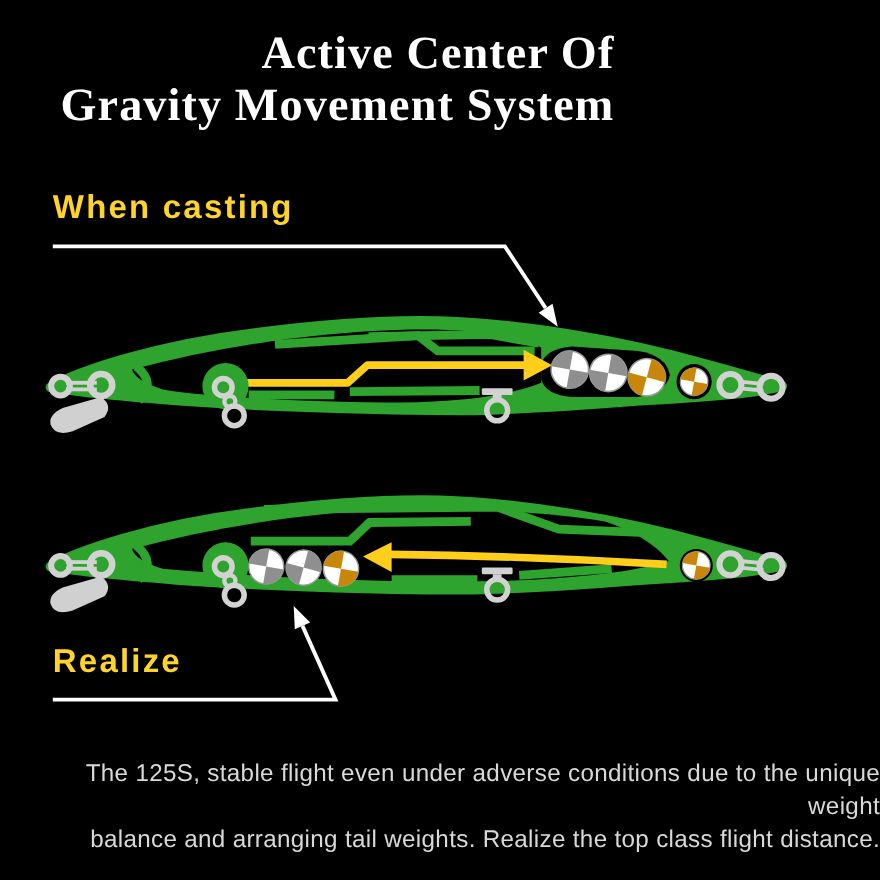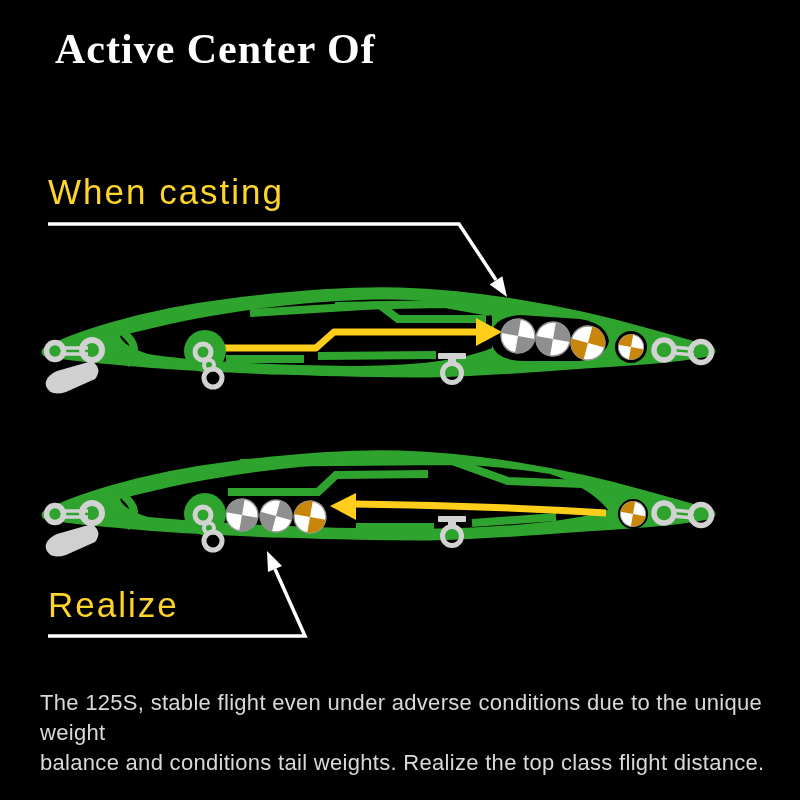--- a/index.html
+++ b/index.html
@@ -1,43 +1,44 @@
 <!DOCTYPE html>
 <html style="--background: #000000; --title: #ffffff; --label: #ffd42a; --description: #d9d9d9; --body_green: #2ea32d; --arrow_yellow: #ffce1b; --callout_white: #ffffff; --gold_weight: #c8860a; --silver_weight: #8f8f8f; --hardware_gray: #d2d2d2; --lip_gray: #d0d0d0;"><head>
 <meta charset="utf-8">
 <style>
   html,body{margin:0;padding:0;background:#000;}
   #stage{position:relative;width:800px;height:800px;background:var(--background,#000);overflow:hidden;
-         font-family:"Liberation Sans",sans-serif;}
+         font-family:"Liberation Sans",sans-serif;text-align:right;}
   #title{position:absolute;left:55px;top:26px;color:var(--title,#fff);
          font-family:"Liberation Serif",serif;font-weight:bold;font-size:42px;
          line-height:47px;letter-spacing:1px;}
-  .callout-label{position:absolute;color:var(--label,#ffd42a);font-weight:normal;
-         font-size:35px;letter-spacing:2px;}
+  .callout-label{position:absolute;color:var(--label,#ffd42a);font-weight:bold;
+         font-size:30px;letter-spacing:2px;}
   #label-casting{left:48px;top:172px;}
   #label-swimming{left:48px;top:585px;}
   #description{position:absolute;left:40px;top:688px;color:var(--description,#d9d9d9);
          font-size:22px;line-height:30px;letter-spacing:0.3px;}
   svg{position:absolute;left:0;top:0;}
 </style>
 </head>
 <body>
 
 <div id="stage">
 
   <div id="title">
     <div>Active Center Of</div>
+    <div>Gravity Movement System</div>
   </div>
 
   <div id="label-casting" class="callout-label">When casting</div>
   <div id="label-swimming" class="callout-label">Realize</div>
 
   <div id="description">
     <div>The 125S, stable flight even under adverse conditions due to the unique weight</div>
-    <div>balance and conditions tail weights. Realize the top class flight distance.</div>
+    <div>balance and arranging tail weights. Realize the top class flight distance.</div>
   </div>
 
   <svg width="800" height="800" viewBox="0 0 800 800">
     <defs>
 
       <path id="body-shape" d="M 46 352
         C 70 338 140 314 230 303
         C 300 294 360 291 400 292
         C 470 294 560 308 645 332
         C 685 343 706 349 711 351

